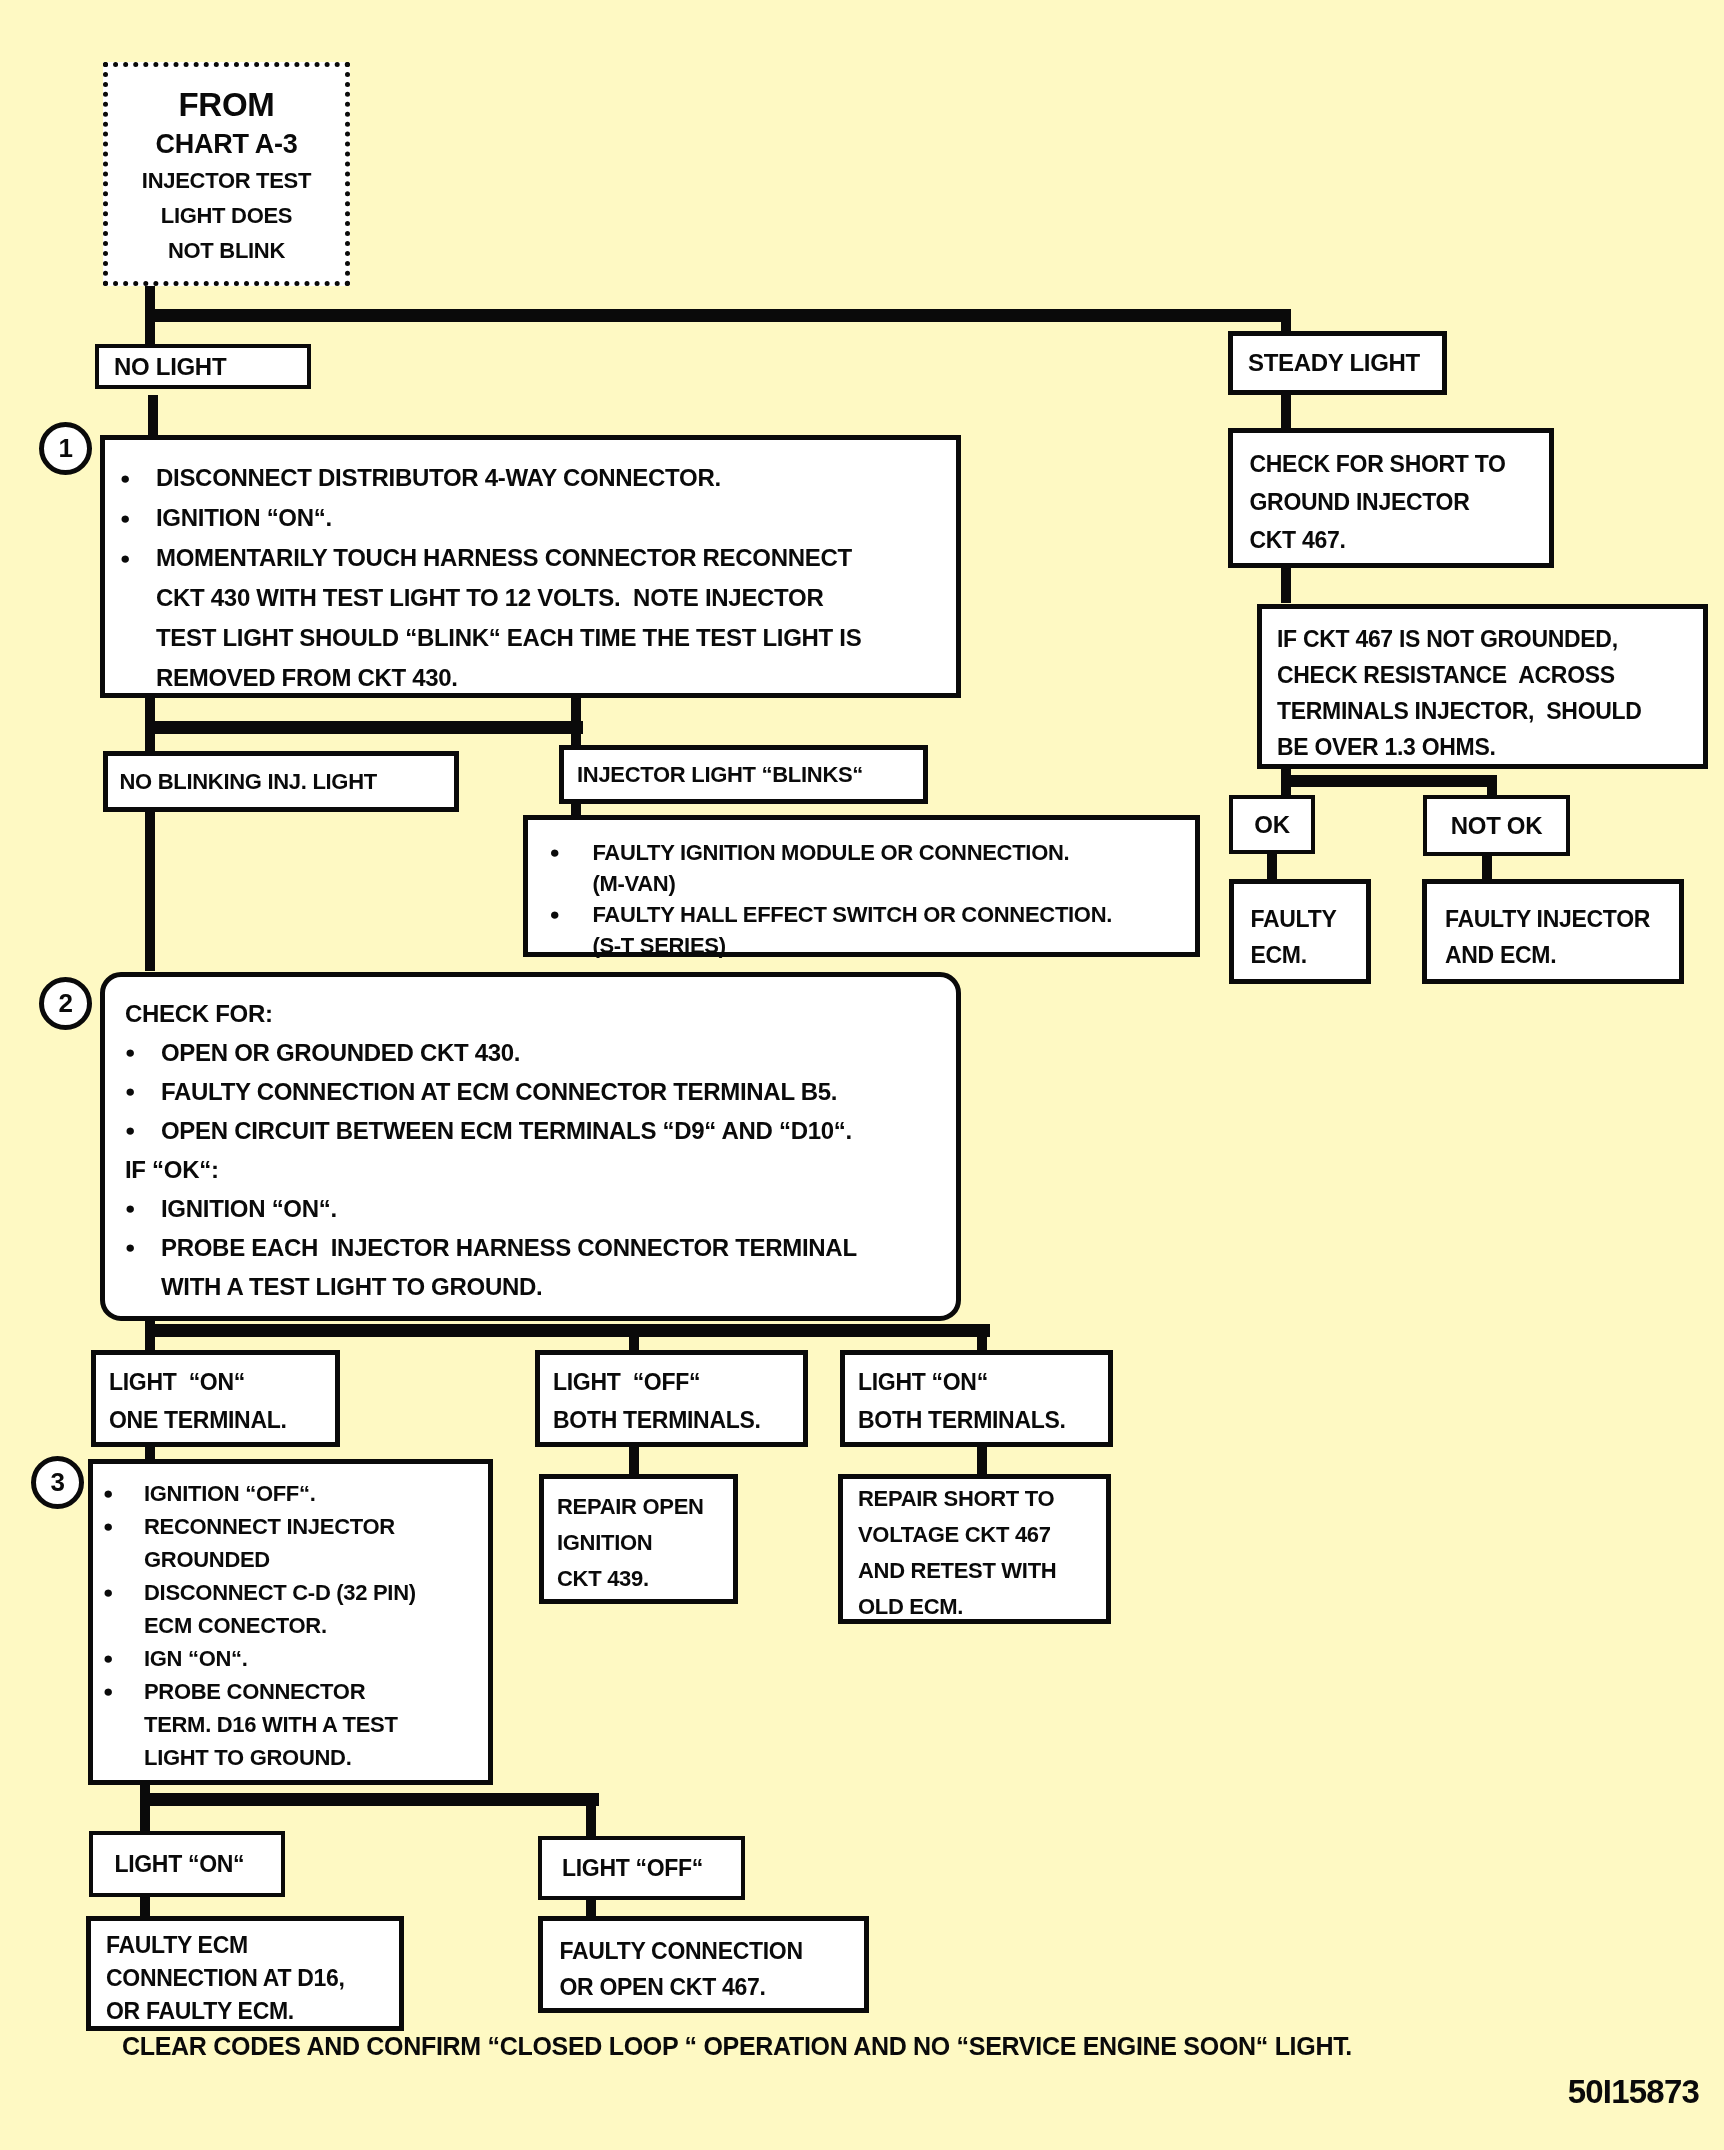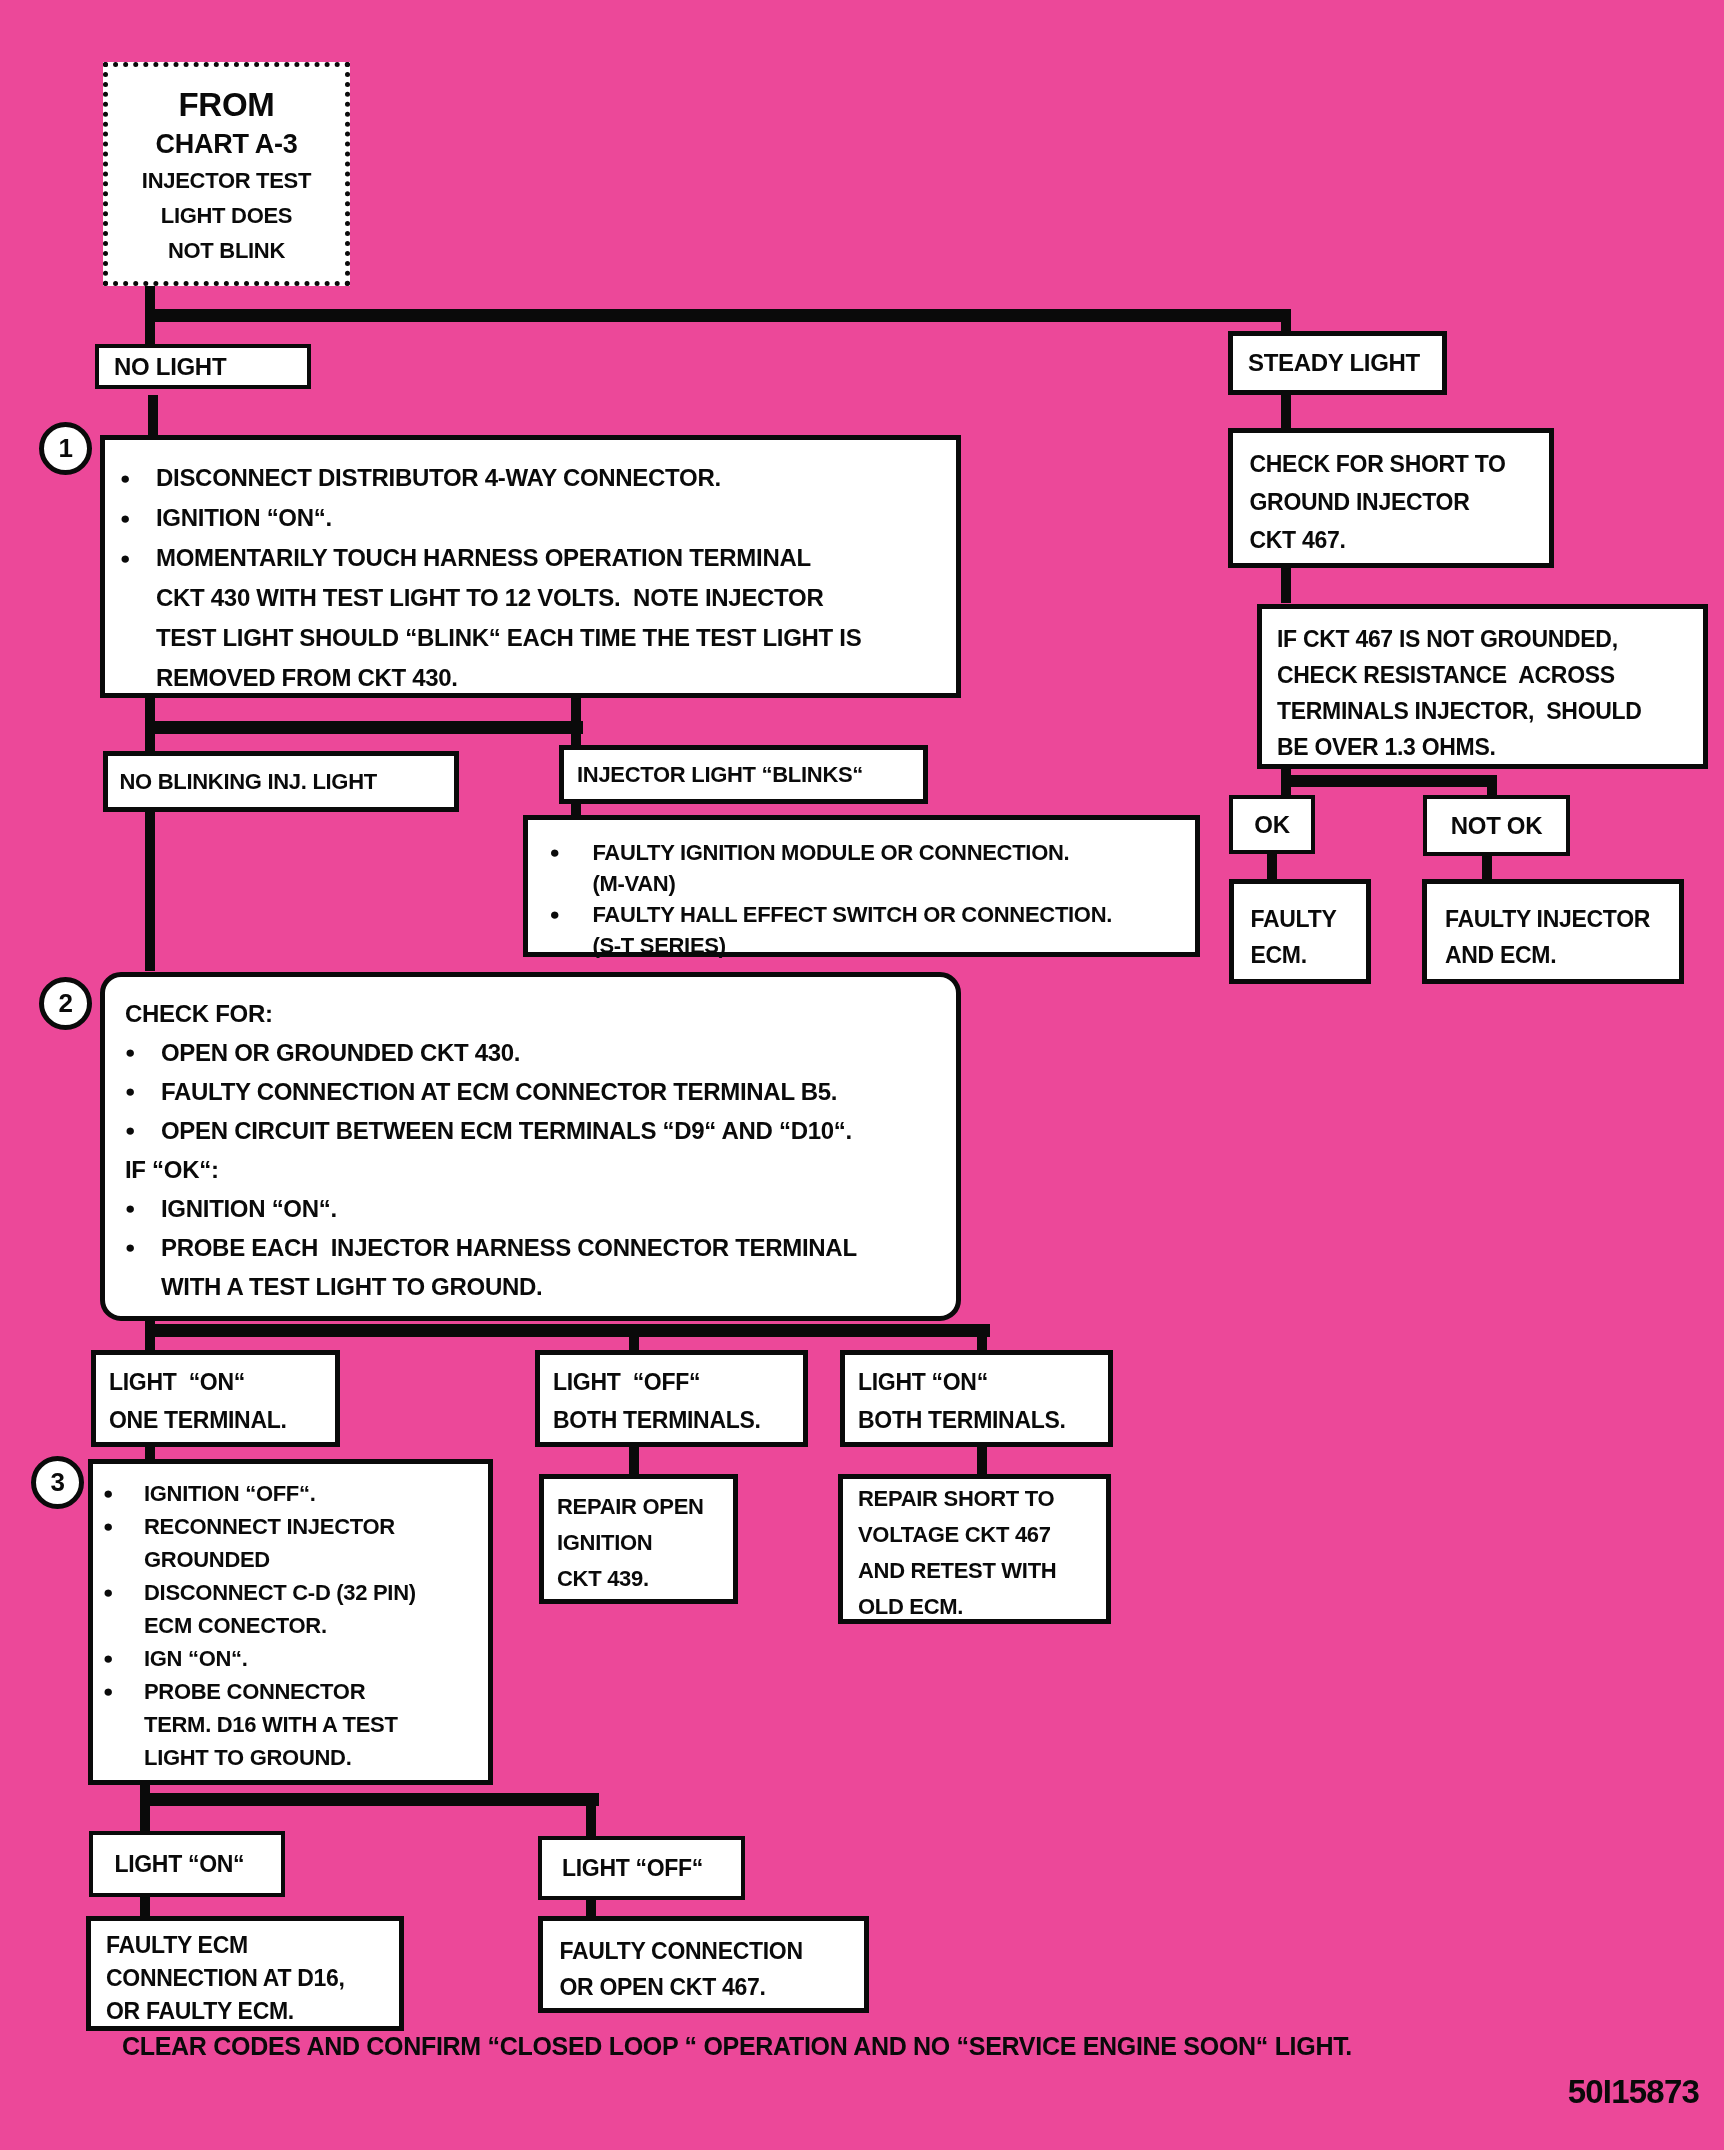--- a/index.html
+++ b/index.html
@@ -1,20 +1,20 @@
 <!DOCTYPE html>
 <html style="font-size:13px"><head>
 <meta charset="utf-8">
 <style>
   * { box-sizing: border-box; margin: 0; padding: 0; }
   html,body { background:#ffffff; }
   #canvas {
     position: relative;
     width: 1725px; height: 2151px;
-    background: #ec4899;
+    background: #fef9c3;
     font-family: "Liberation Sans", sans-serif;
     font-weight: 700;
     color: #0a0a0a;
     letter-spacing: -0.3px;
     overflow: hidden;
   }
   .conn { position: absolute; background: #0a0a0a; }
   .box  { position: absolute; border: 5px solid #0a0a0a; background: #ffffff; }
   .lbl  { display: flex; align-items: center; font-size: 23px; border-width: 5px; }
   .circle {
@@ -94,21 +94,21 @@
     </div>
     <div class="brow">
       <span class="dot">●</span>
       <div class="btxt">
         <div class="line">IGNITION “ON“.</div>
       </div>
     </div>
     <div class="brow">
       <span class="dot">●</span>
       <div class="btxt">
-        <div class="line">MOMENTARILY TOUCH HARNESS OPERATION TERMINAL</div>
+        <div class="line">MOMENTARILY TOUCH HARNESS CONNECTOR RECONNECT</div>
         <div class="line">CKT 430 WITH TEST LIGHT TO 12 VOLTS.  NOTE INJECTOR</div>
         <div class="line">TEST LIGHT SHOULD “BLINK“ EACH TIME THE TEST LIGHT IS</div>
         <div class="line">REMOVED FROM CKT 430.</div>
       </div>
     </div>
   </div>
 
   <div class="box lbl" style="left:103px;top:751px;width:356px;height:61px;padding-left:11.5px;font-size:22px;">
     <span class="line">NO BLINKING INJ. LIGHT</span>
   </div>

